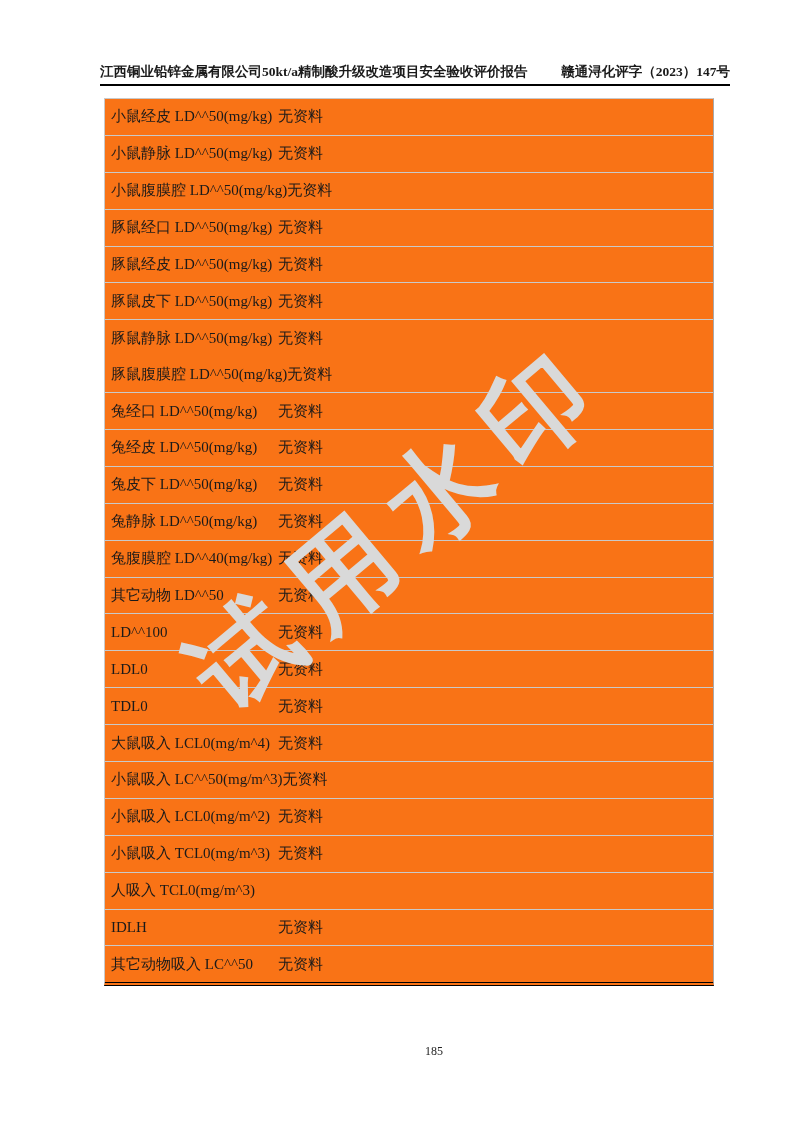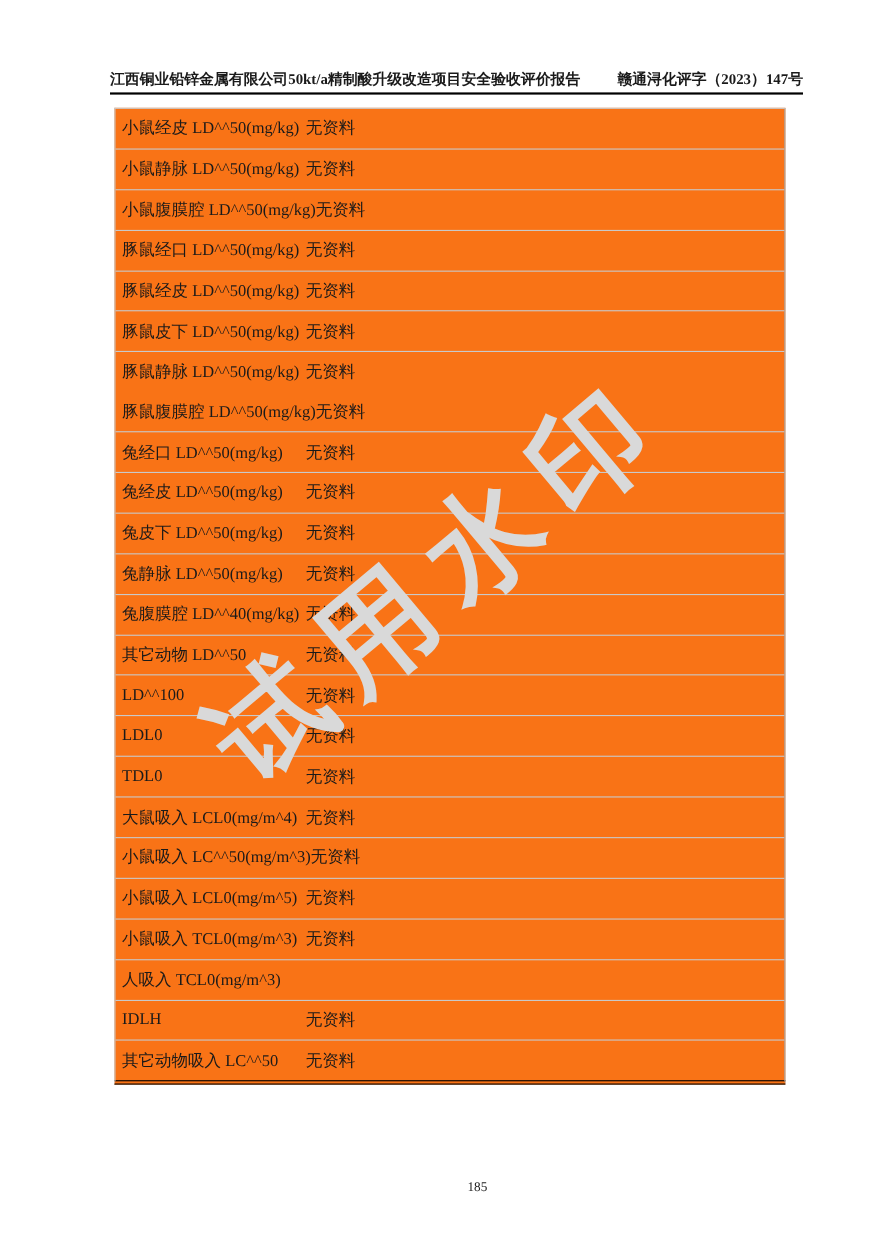--- a/index.html
+++ b/index.html
@@ -63,21 +63,20 @@
     pointer-events: none;
   }
 
   
   .ftr {
     position: absolute;
     left: 104px; top: 1044px; width: 660px;
     text-align: center;
     font-size: 12px;
     color: #222;
-    margin-top: 28px;
   }
 </style>
 </head>
 <body>
 
 <div class="page">
 
   <div class="hdr">
     <span>江西铜业铅锌金属有限公司50kt/a精制酸升级改造项目安全验收评价报告</span>
     <span>赣通浔化评字（2023）147号</span>
@@ -154,21 +153,21 @@
       </div>
       <div class="row">
         <span class="lbl">大鼠吸入 LCL0(mg/m^4)</span>
         <span class="val">无资料</span>
       </div>
       <div class="row">
         <span class="lbl">小鼠吸入 LC^^50(mg/m^3)</span>
         <span class="val">无资料</span>
       </div>
       <div class="row">
-        <span class="lbl">小鼠吸入 LCL0(mg/m^5)</span>
+        <span class="lbl">小鼠吸入 LCL0(mg/m^2)</span>
         <span class="val">无资料</span>
       </div>
       <div class="row">
         <span class="lbl">小鼠吸入 TCL0(mg/m^3)</span>
         <span class="val">无资料</span>
       </div>
       <div class="row">
         <span class="lbl">人吸入 TCL0(mg/m^3)</span>
       </div>
       <div class="row">

